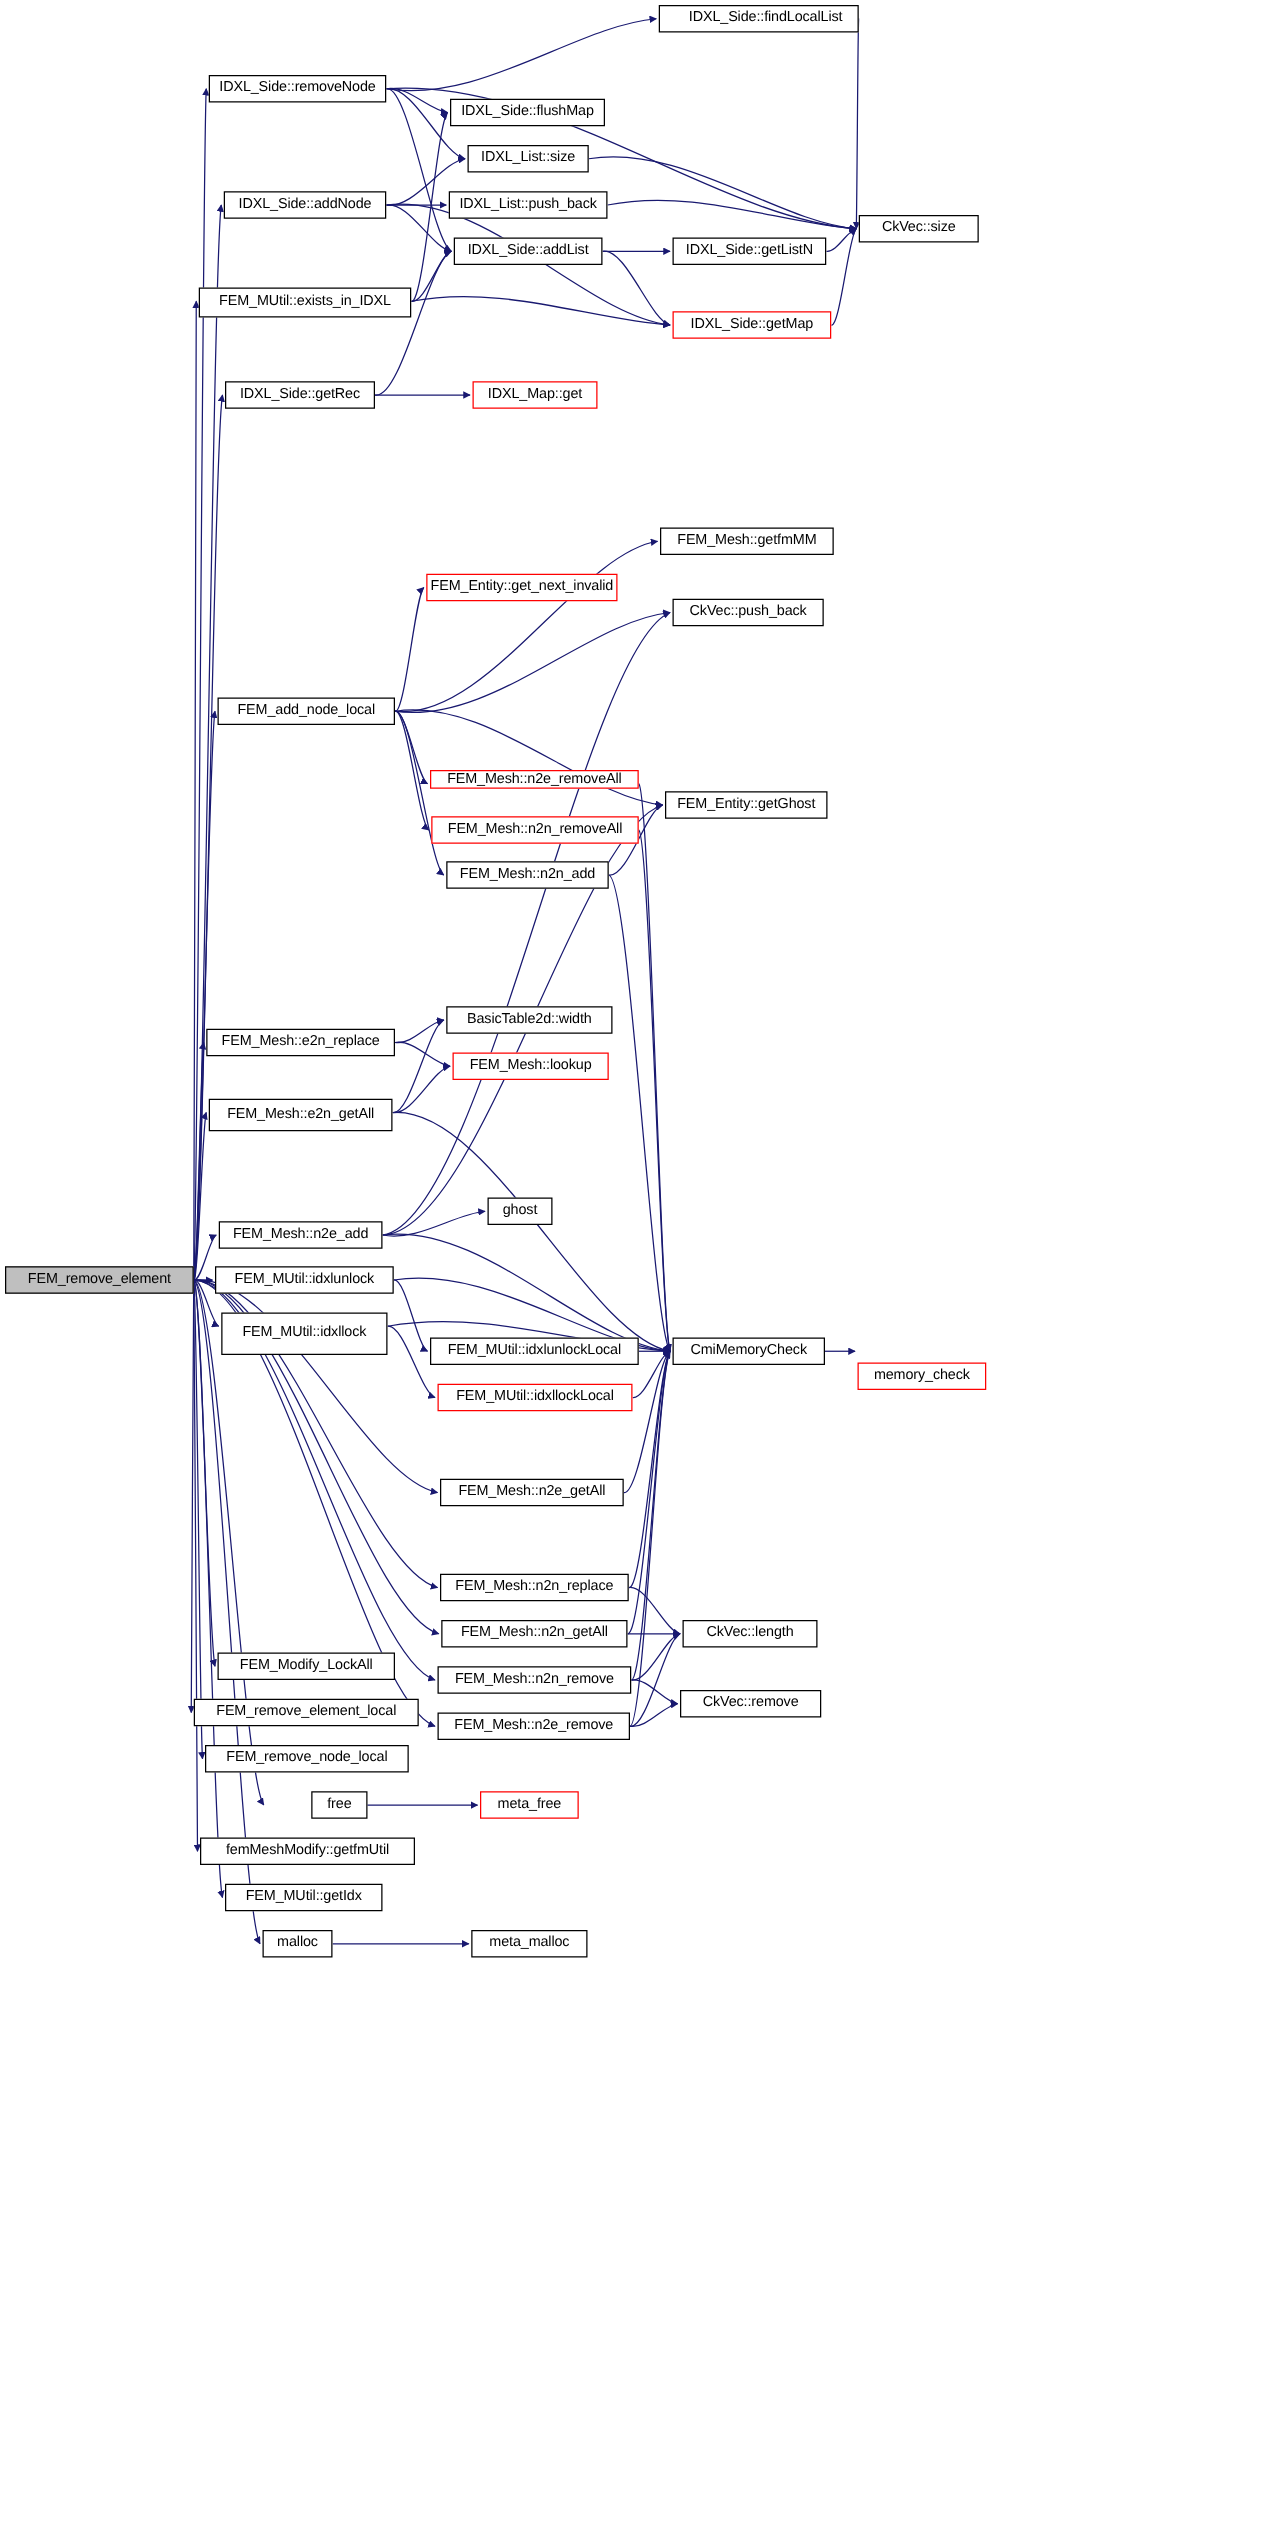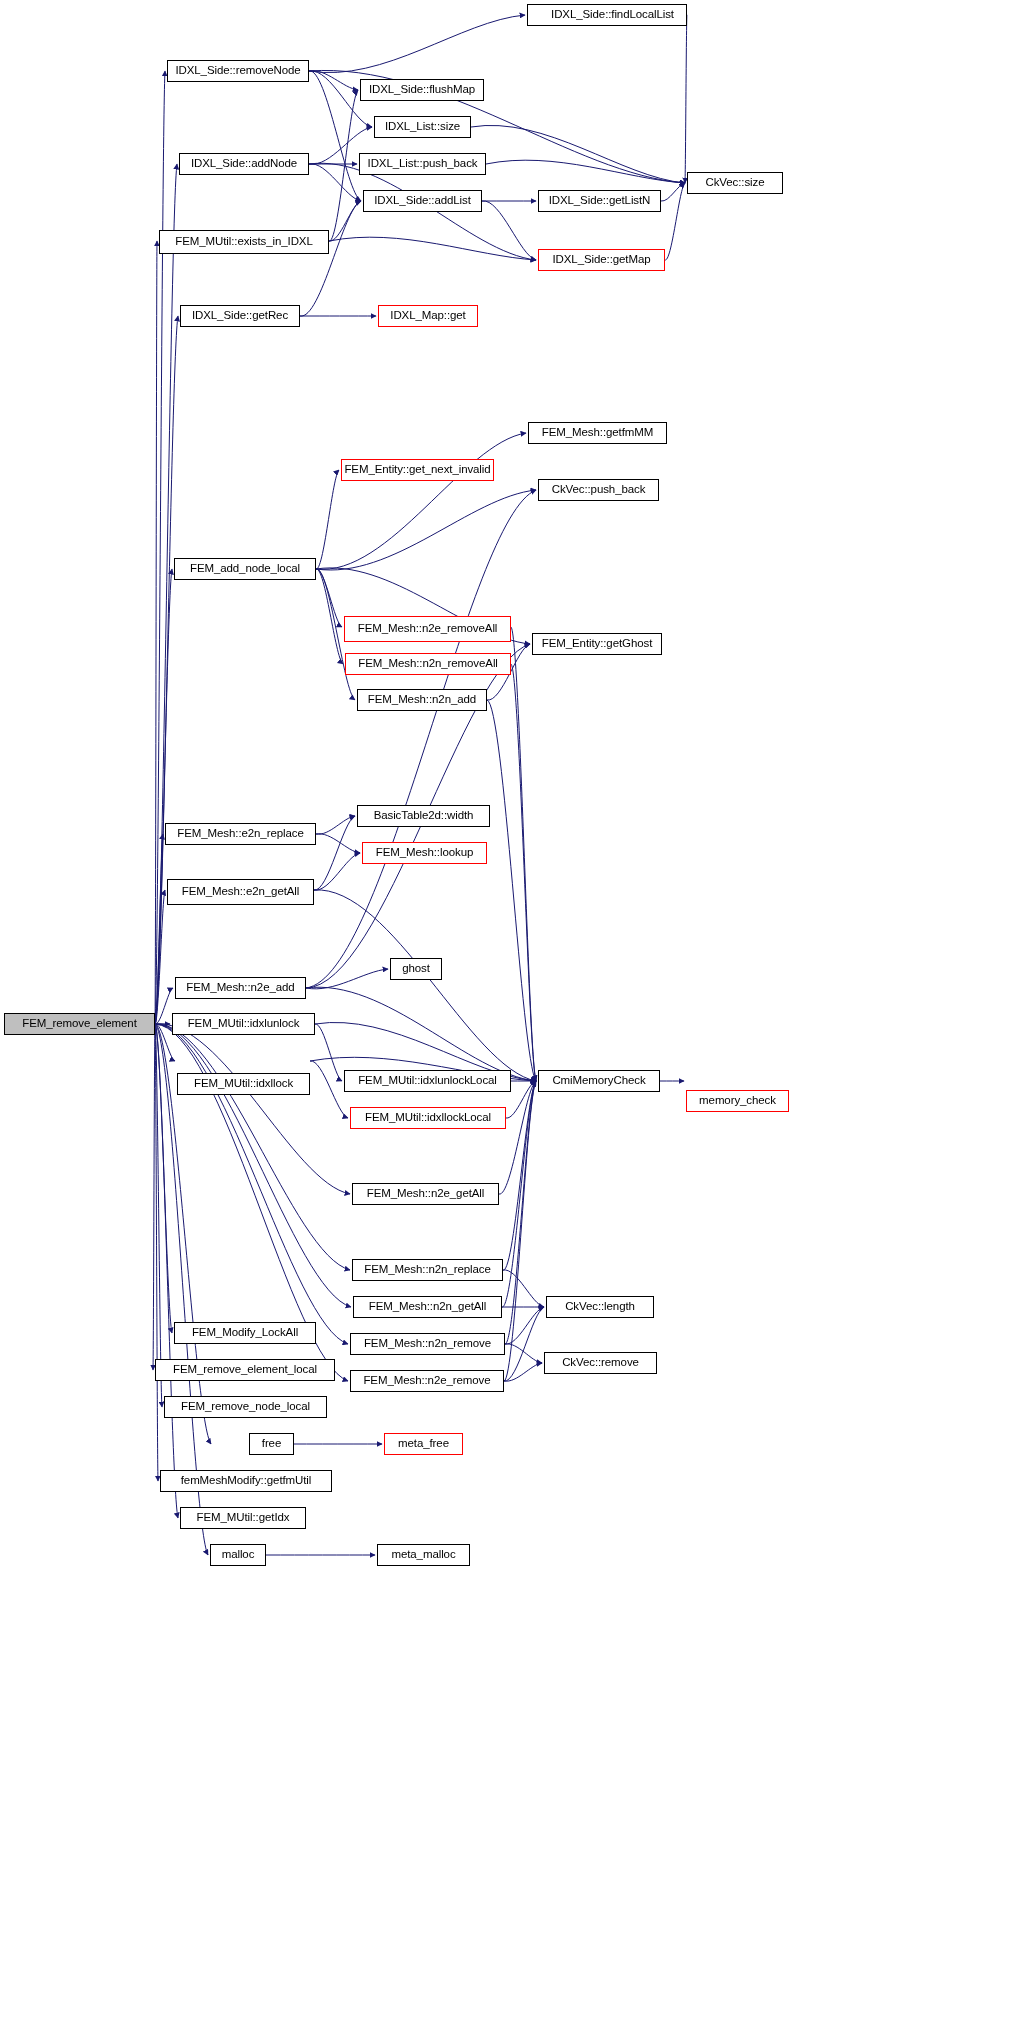--- a/index.html
+++ b/index.html
@@ -191,21 +191,21 @@
       </div>
       <div class="gnode red" style="left: 341px; top: 459px; width: 153px; height: 22px;">
         <span>FEM_Entity::get_next_invalid</span>
       </div>
       <div class="gnode" style="left: 538px; top: 479px; width: 121px; height: 22px;">
         <span>CkVec::push_back</span>
       </div>
       <div class="gnode" style="left: 174px; top: 558px; width: 142px; height: 22px;">
         <span>FEM_add_node_local</span>
       </div>
-      <div class="gnode red" style="left: 344px; top: 616px; width: 167px; height: 26px;">
+      <div class="gnode red" style="left: 344px; top: 616px; width: 167px; height: 15px;">
         <span>FEM_Mesh::n2e_removeAll</span>
       </div>
       <div class="gnode red" style="left: 345px; top: 653px; width: 166px; height: 22px;">
         <span>FEM_Mesh::n2n_removeAll</span>
       </div>
       <div class="gnode" style="left: 532px; top: 633px; width: 130px; height: 22px;">
         <span>FEM_Entity::getGhost</span>
       </div>
       <div class="gnode" style="left: 357px; top: 689px; width: 130px; height: 22px;">
         <span>FEM_Mesh::n2n_add</span>
@@ -227,21 +227,21 @@
       </div>
       <div class="gnode" style="left: 175px; top: 977px; width: 131px; height: 22px;">
         <span>FEM_Mesh::n2e_add</span>
       </div>
       <div class="gnode root" style="left: 4px; top: 1013px; width: 151px; height: 22px;">
         <span>FEM_remove_element</span>
       </div>
       <div class="gnode" style="left: 172px; top: 1013px; width: 143px; height: 22px;">
         <span>FEM_MUtil::idxlunlock</span>
       </div>
-      <div class="gnode" style="left: 177px; top: 1073px; width: 133px; height: 22px; text-align: center;">
+      <div class="gnode" style="left: 177px; top: 1050px; width: 133px; height: 34px; text-align: center;">
         <span>FEM_MUtil::idxllock</span>
       </div>
       <div class="gnode" style="left: 344px; top: 1070px; width: 167px; height: 22px;">
         <span>FEM_MUtil::idxlunlockLocal</span>
       </div>
       <div class="gnode" style="left: 538px; top: 1070px; width: 122px; height: 22px;">
         <span>CmiMemoryCheck</span>
       </div>
       <div class="gnode red" style="left: 686px; top: 1090px; width: 103px; height: 22px;">
         <span>memory_check</span>

